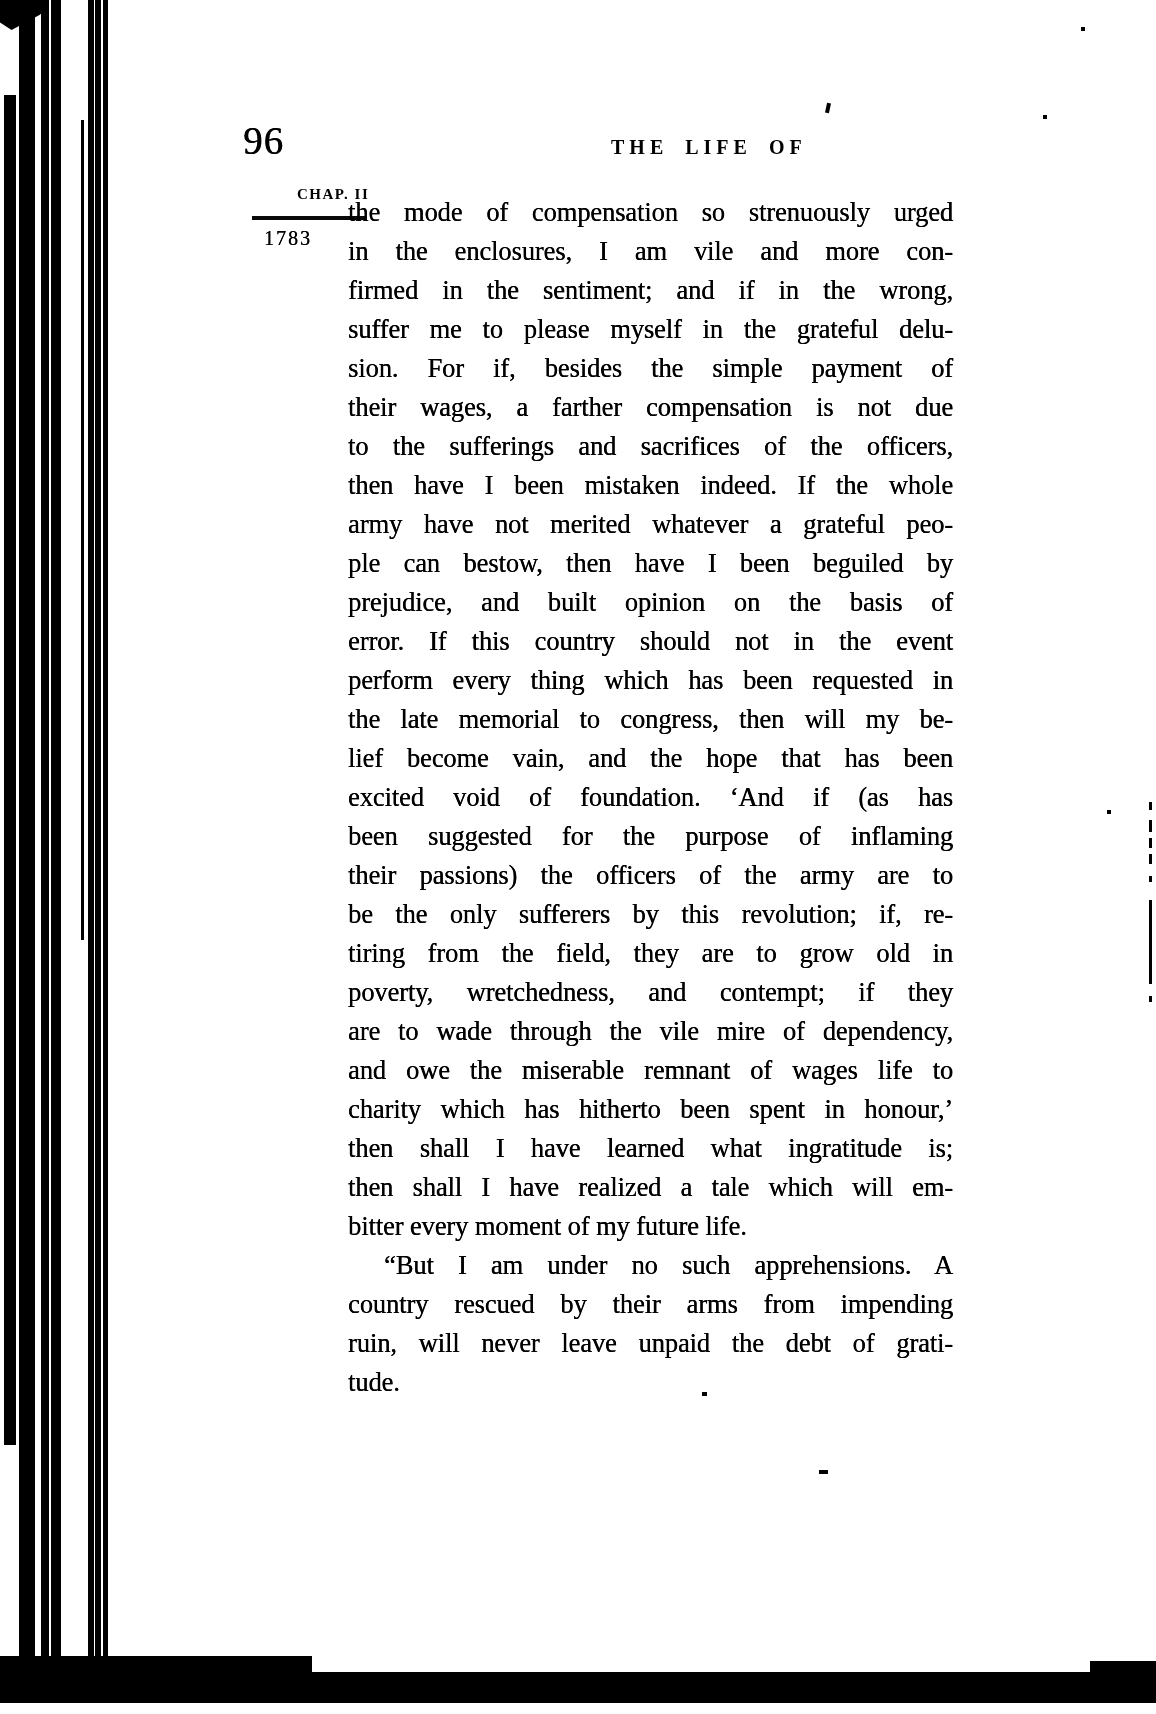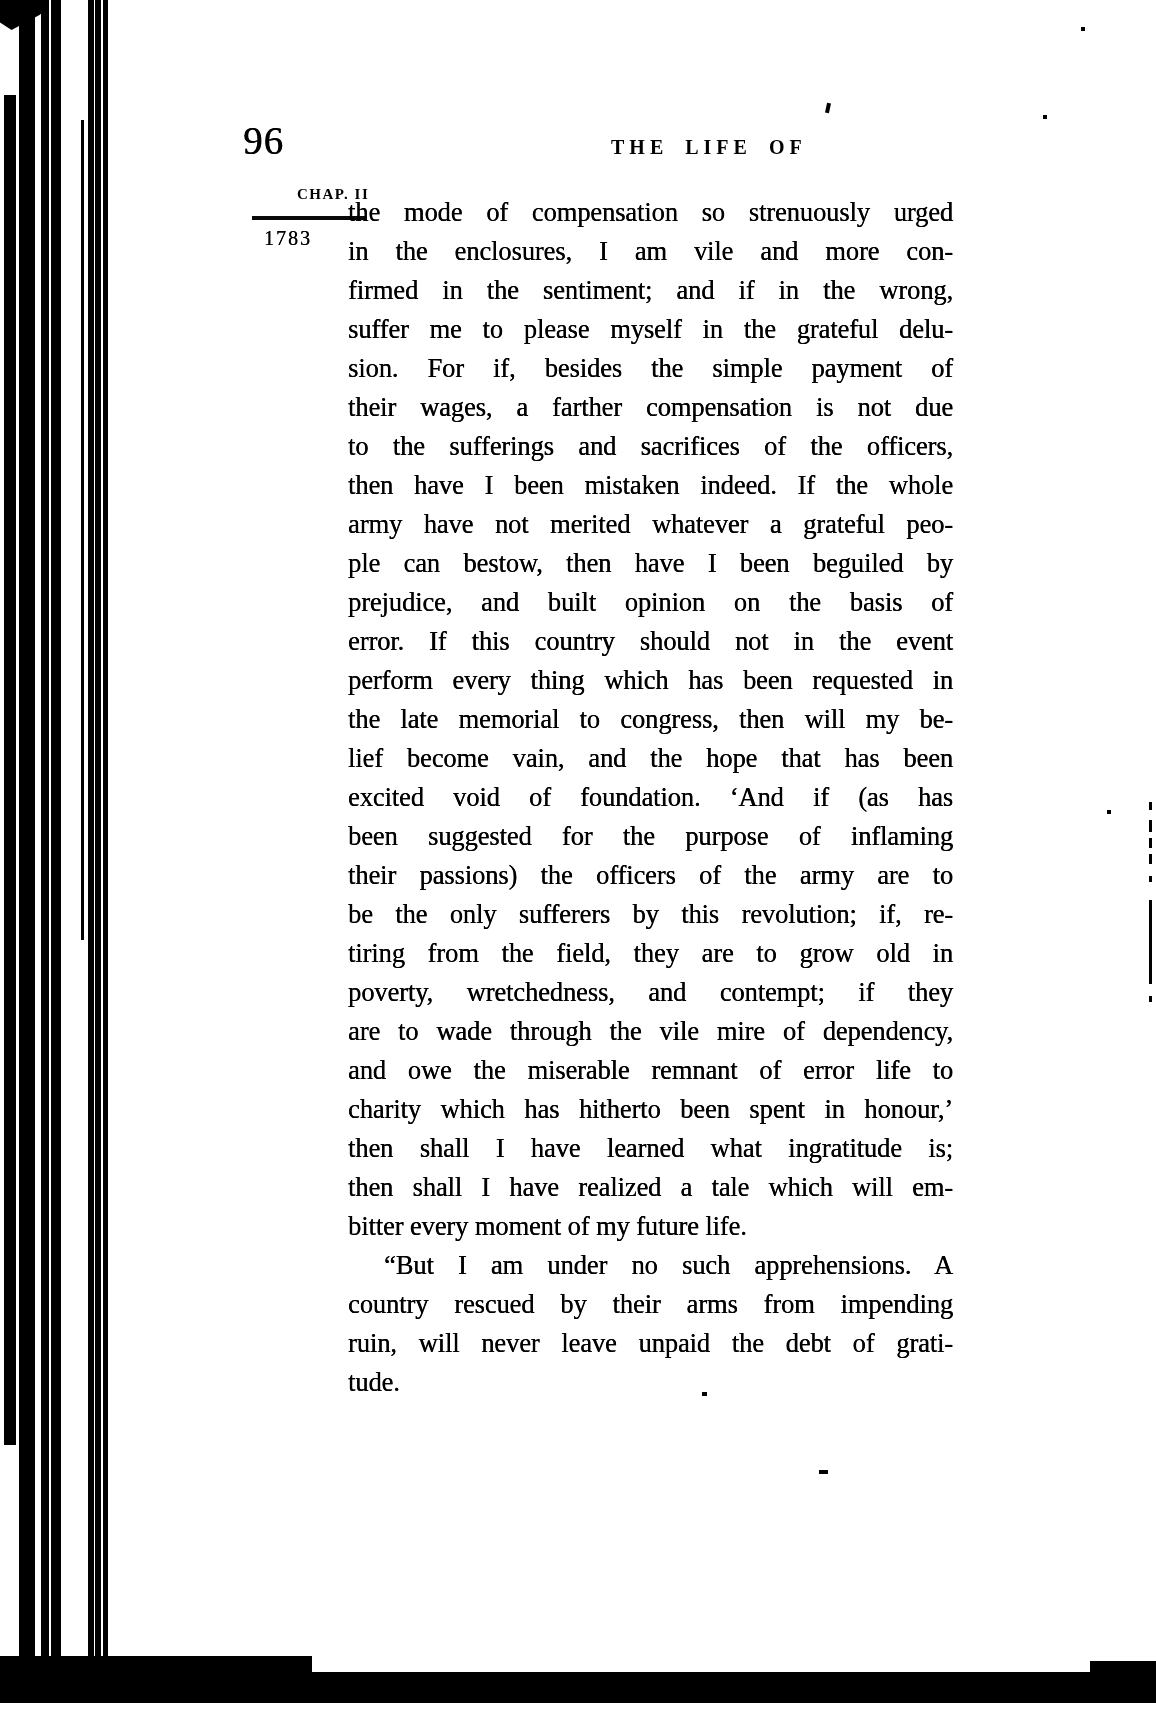--- a/index.html
+++ b/index.html
@@ -100,21 +100,21 @@
     <div class="line">perform every thing which has been requested in</div>
     <div class="line">the late memorial to congress, then will my be-</div>
     <div class="line">lief become vain, and the hope that has been</div>
     <div class="line">excited void of foundation. ‘And if (as has</div>
     <div class="line">been suggested for the purpose of inflaming</div>
     <div class="line">their passions) the officers of the army are to</div>
     <div class="line">be the only sufferers by this revolution; if, re-</div>
     <div class="line">tiring from the field, they are to grow old in</div>
     <div class="line">poverty, wretchedness, and contempt; if they</div>
     <div class="line">are to wade through the vile mire of dependency,</div>
-    <div class="line">and owe the miserable remnant of error life to</div>
+    <div class="line">and owe the miserable remnant of wages life to</div>
     <div class="line">charity which has hitherto been spent in honour,’</div>
     <div class="line">then shall I have learned what ingratitude is;</div>
     <div class="line">then shall I have realized a tale which will em-</div>
     <div class="line par-end">bitter every moment of my future life.</div>
     <div class="line indent">“But I am under no such apprehensions. A</div>
     <div class="line">country rescued by their arms from impending</div>
     <div class="line">ruin, will never leave unpaid the debt of grati-</div>
     <div class="line par-end">tude.</div>
   </div>
 

